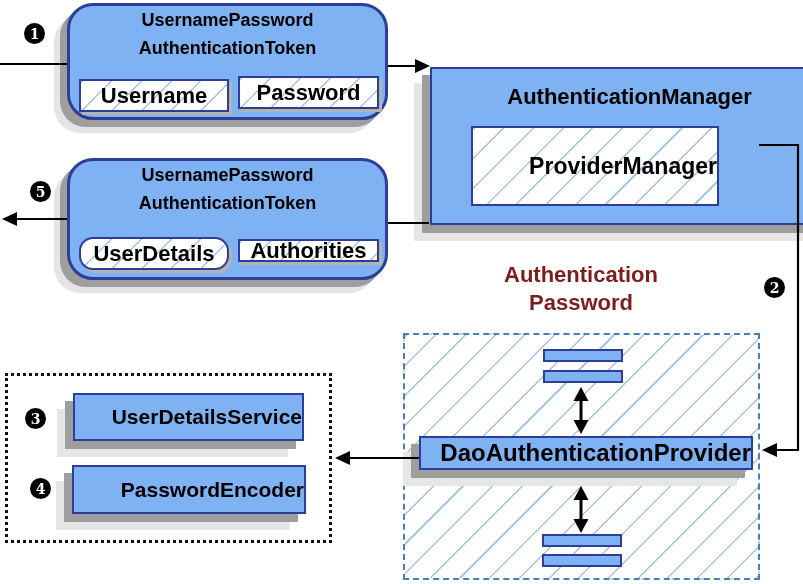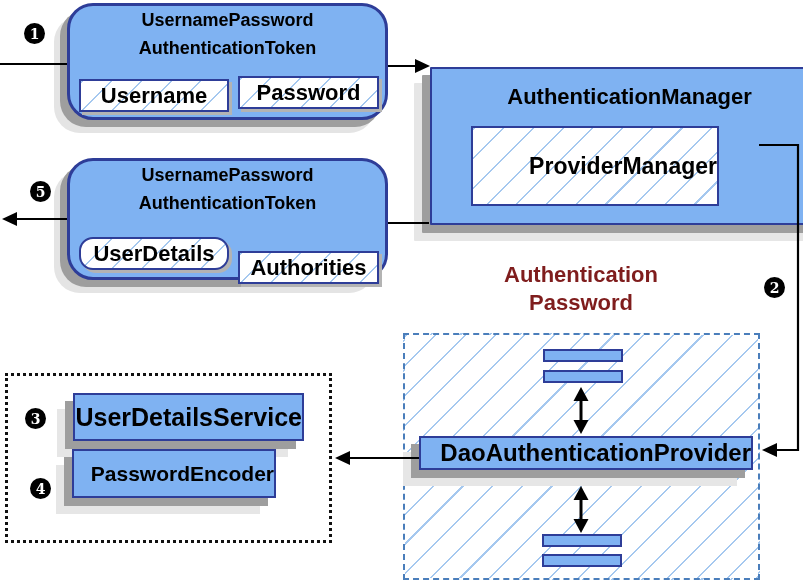--- a/index.html
+++ b/index.html
@@ -102,21 +102,21 @@
   </div>
 
   <div class="abs bluebox rounded shadow2" style="left:67px; top:158px; width:321px; height:122px;">
     <div class="token-title">
       <div>UsernamePassword</div>
       <div>AuthenticationToken</div>
     </div>
     <div class="field hatch" style="left:9px; top:76px; width:150px; height:33px;border-radius:14px;">
       <span>UserDetails</span>
     </div>
-    <div class="field hatch" style="left:168px; top:90px; width:141px; height:33px;">
+    <div class="field hatch" style="left:168px; top:78px; width:141px; height:23px;">
       <span>Authorities</span>
     </div>
   </div>
 
   <div class="abs bluebox shadow2b" style="left:430px; top:67px; width:399px; height:158px; border-width:2.5px; border-radius:1px;">
     <div style="margin-top:15px; font-size:22px; font-weight:700;">AuthenticationManager</div>
     <div class="abs hatch centerflex" style="left:39px; top:57px; width:248px; height:80px; border:2px solid #2e3d98; font-size:23px; font-weight:700;">
       <span>ProviderManager</span>
     </div>
   </div>
@@ -124,25 +124,25 @@
   <div class="bar" style="left:543px; top:349px;"></div>
   <div class="bar" style="left:543px; top:370px;"></div>
 
   <div class="bar" style="left:542px; top:534px;"></div>
   <div class="bar" style="left:542px; top:554px;"></div>
 
   <div class="abs bluebox shadow2b centerflex" style="left:419px; top:436px; width:334px; height:34px; border-width:2.5px; font-size:24px;">
     <span>DaoAuthenticationProvider</span>
   </div>
 
-  <div class="abs bluebox shadow2b centerflex" style="left:73px; top:393px; width:231px; height:48px; border-width:2.5px; font-size:25px;">
+  <div class="abs bluebox shadow2b centerflex" style="left:73px; top:393px; width:231px; height:48px; border-width:2.5px; font-size:21px;">
     <span>UserDetailsService</span>
   </div>
 
-  <div class="abs bluebox shadow2b centerflex" style="left:72px; top:449px; width:204px; height:49px; border-width:2.5px; font-size:21px;">
+  <div class="abs bluebox shadow2b centerflex" style="left:72px; top:465px; width:234px; height:49px; border-width:2.5px; font-size:21px;">
     <span>PasswordEncoder</span>
   </div>
 
   <div class="badge" style="left:24px; top:23px;">
       <span>1</span>
     </div>
   <div class="badge" style="left:30px; top:181px;">
       <span>5</span>
     </div>
   <div class="badge" style="left:764px; top:277px;">

